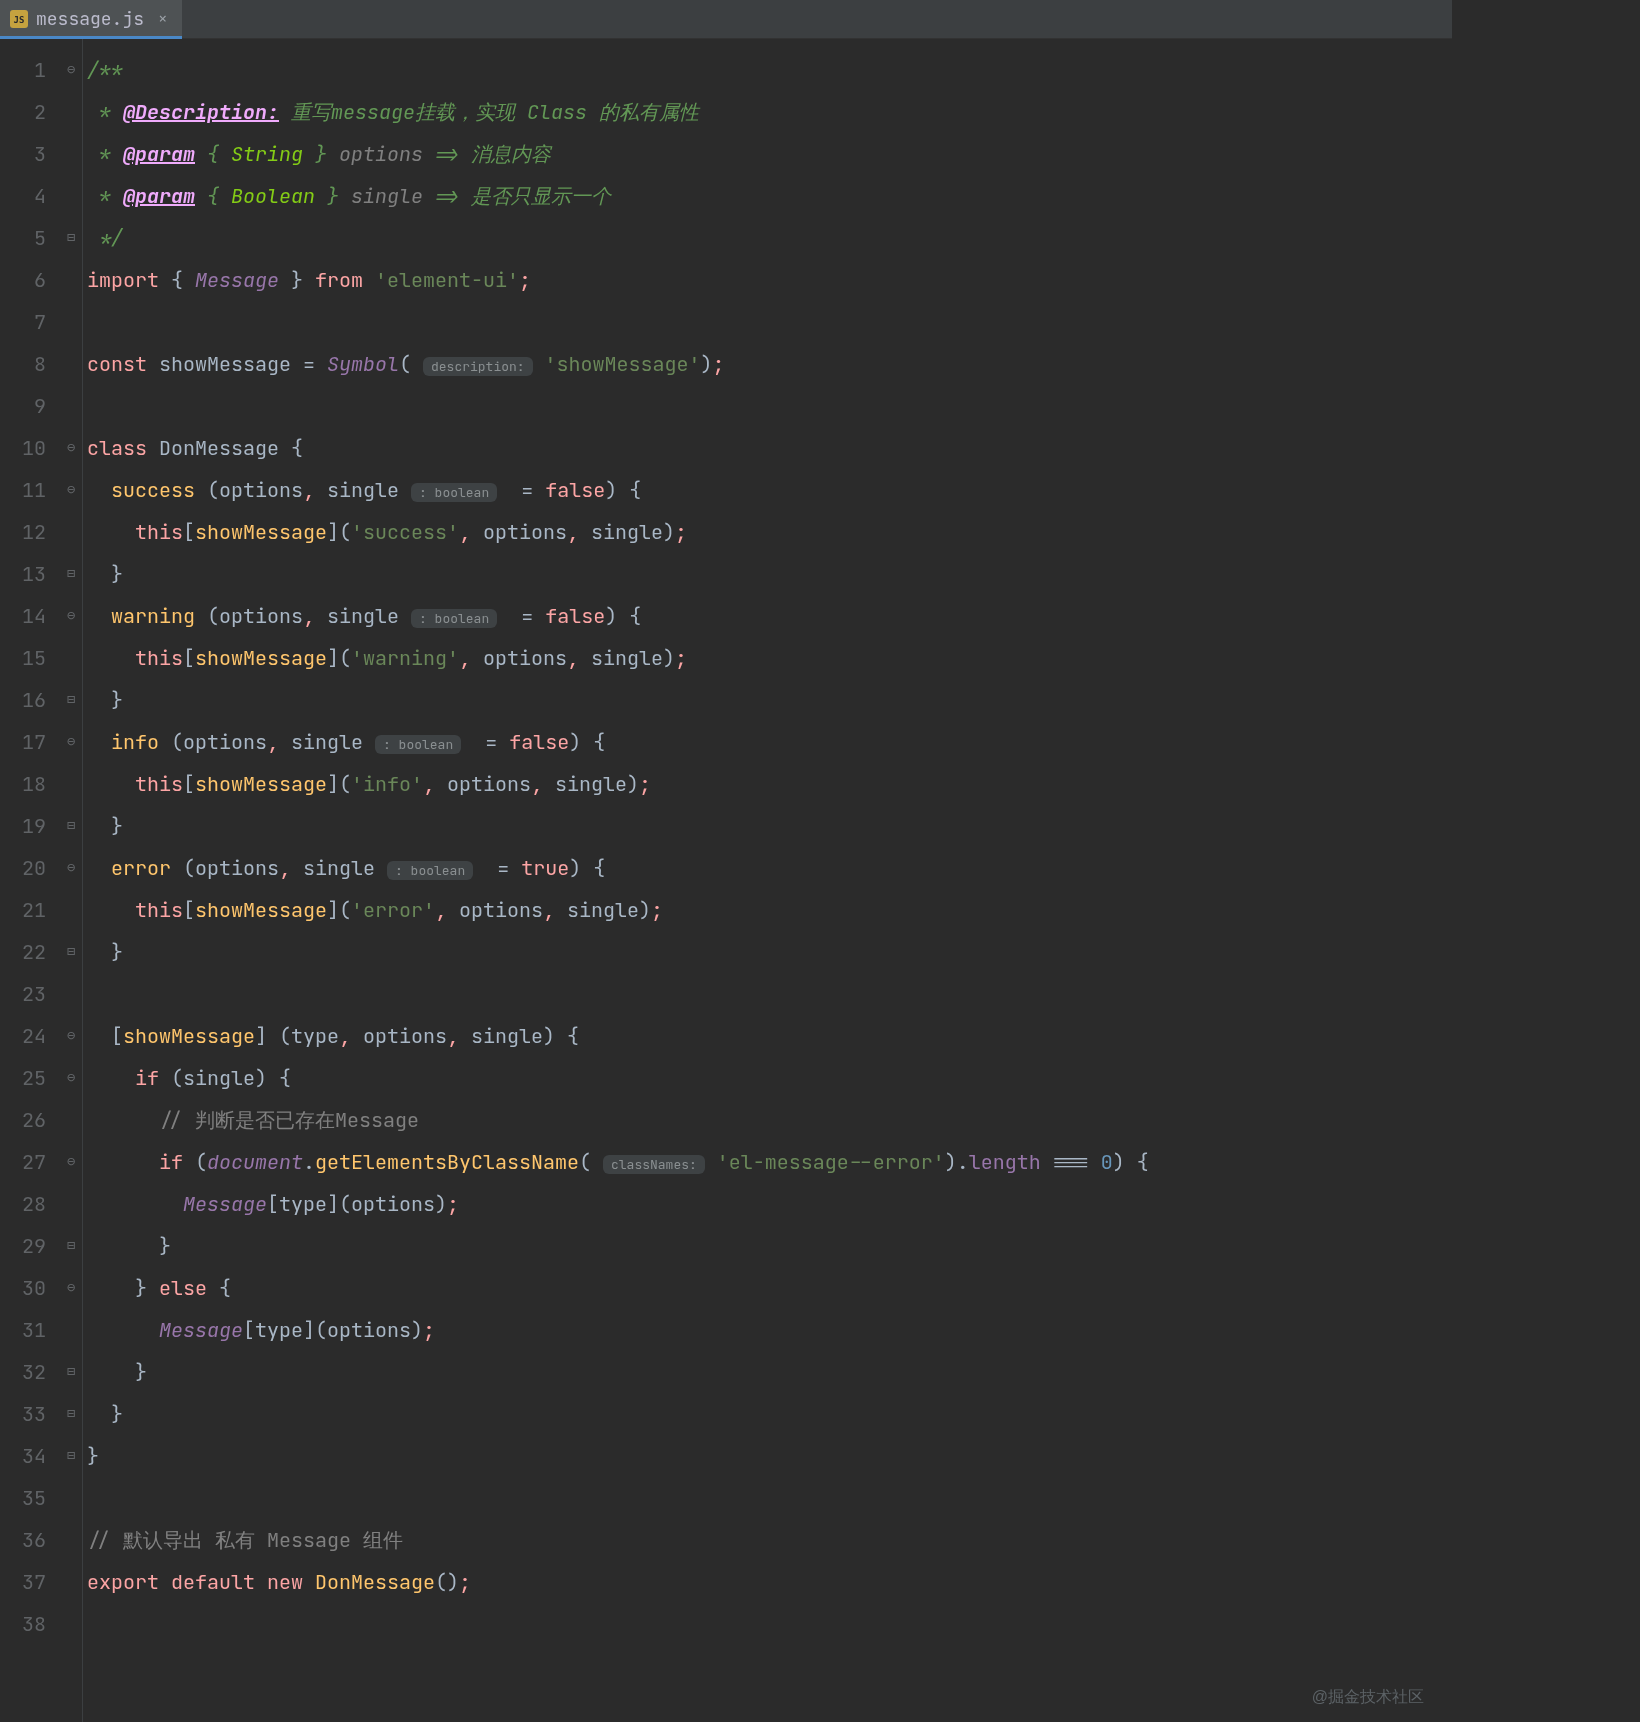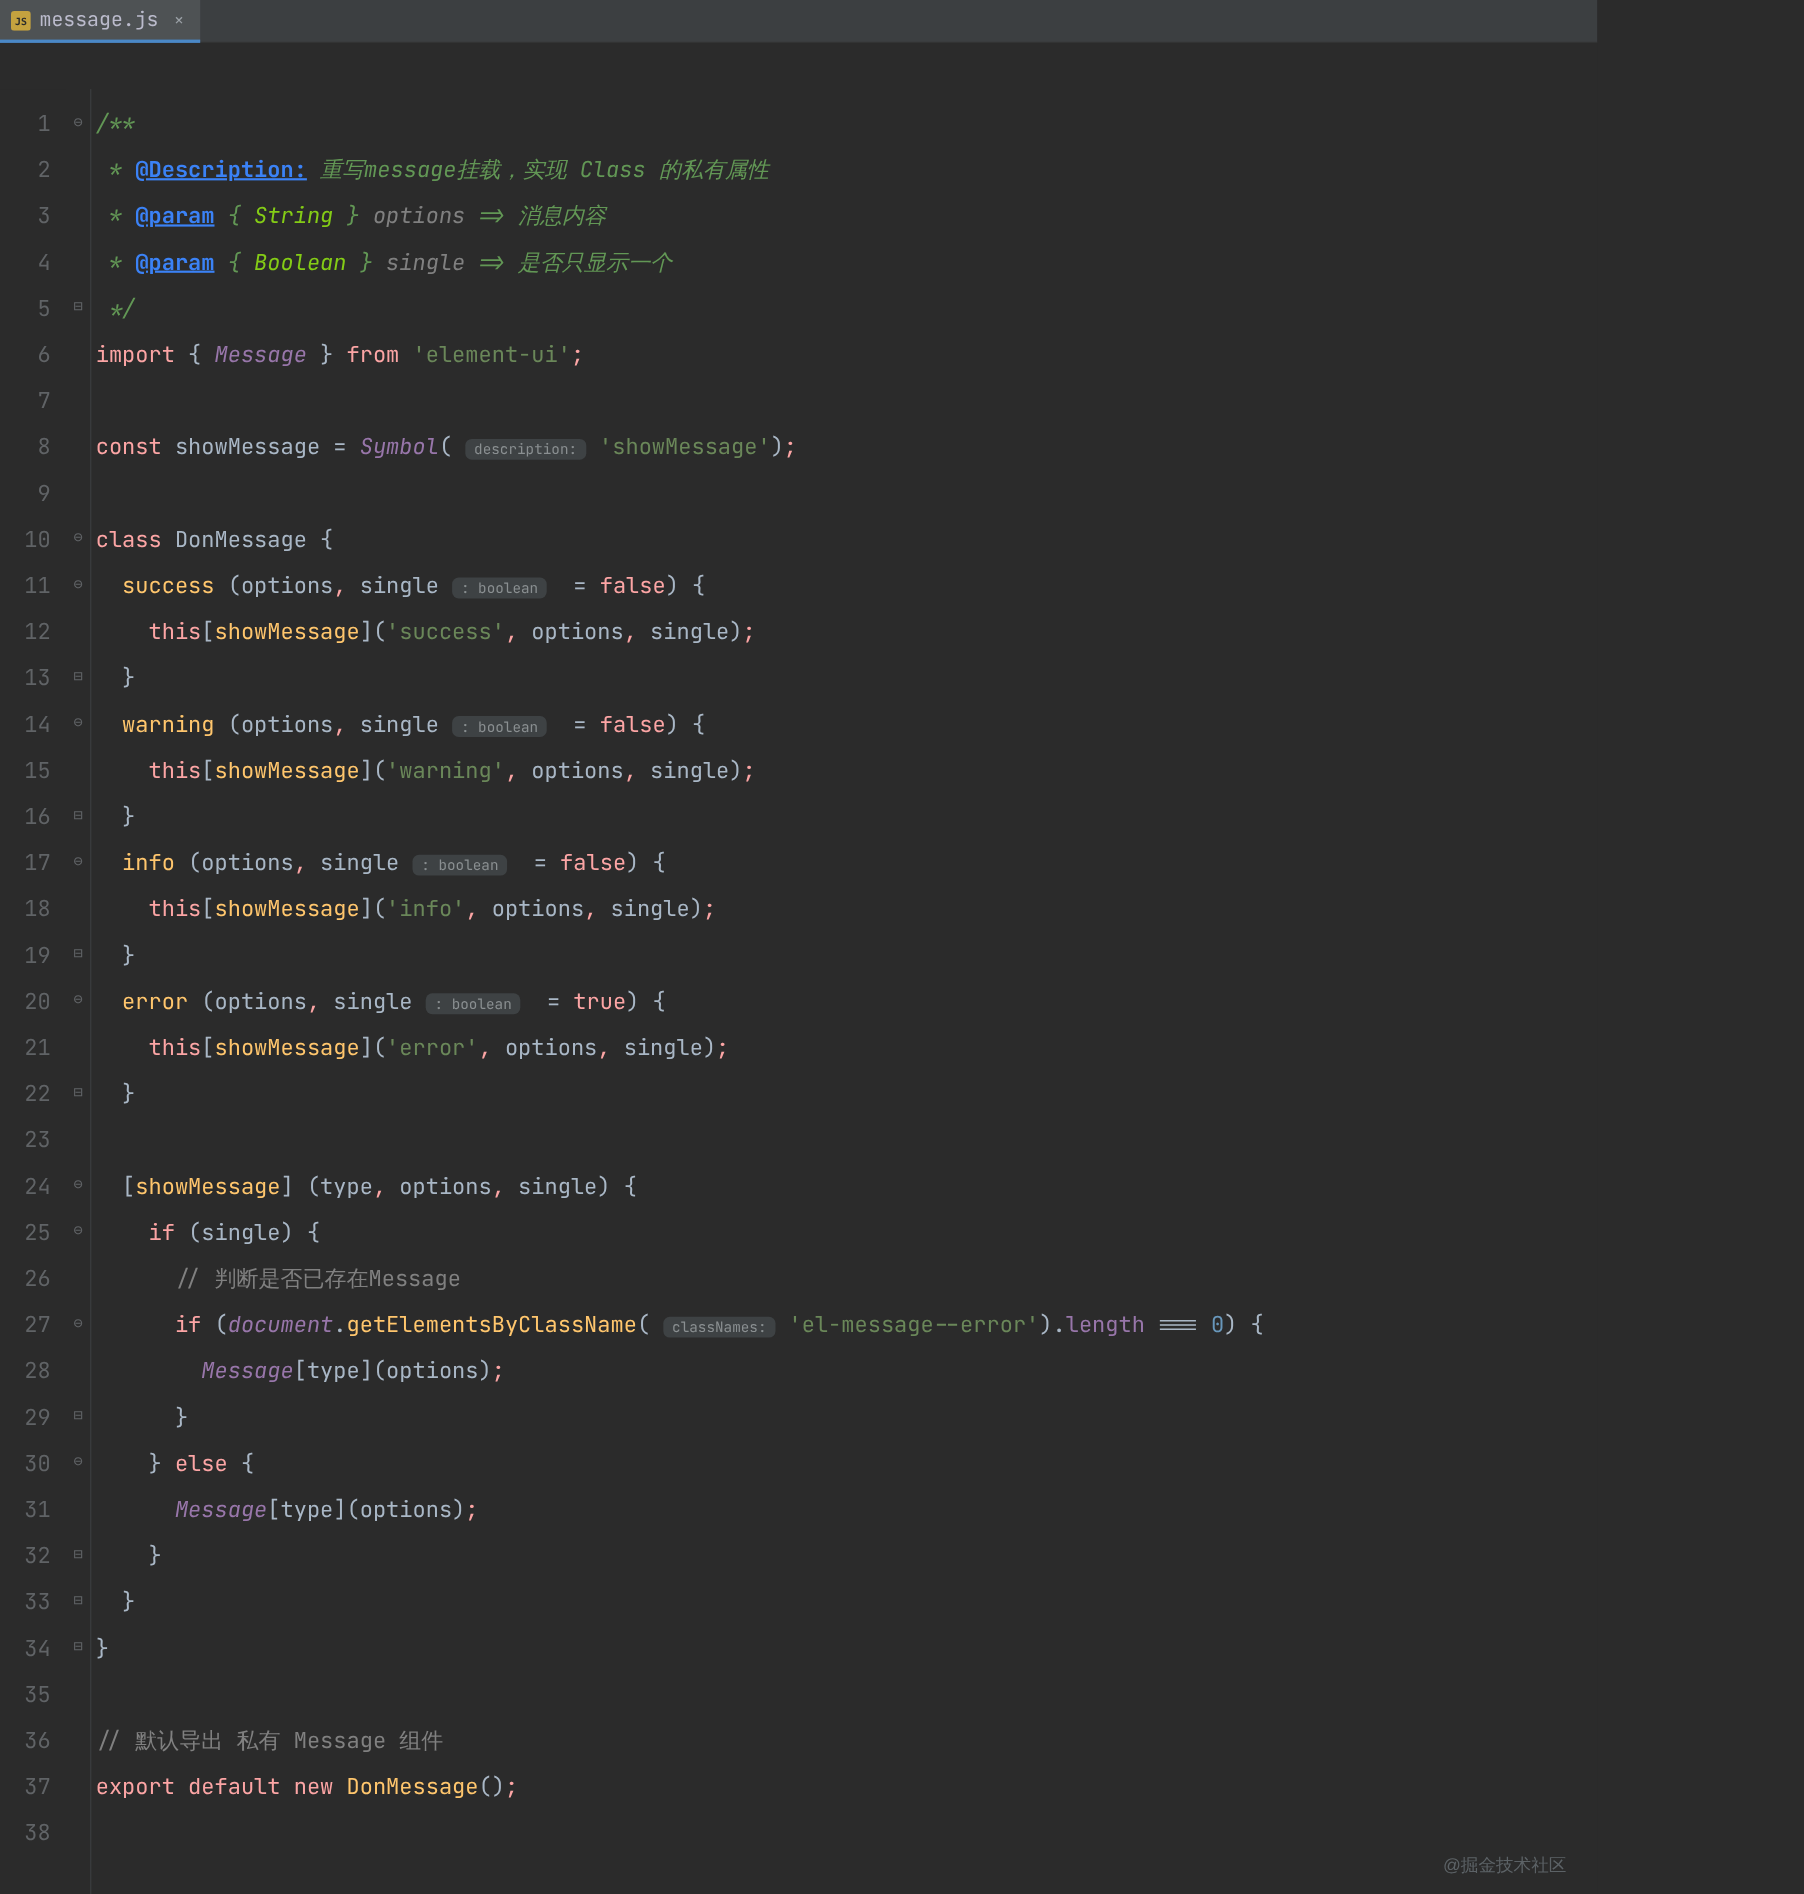--- a/index.html
+++ b/index.html
@@ -12,21 +12,20 @@
     line-height: 1.4;
     -webkit-font-smoothing: antialiased;
   }
   .editor {
     width: 1452px;
     min-height: 1722px;
     background: #2b2b2b;
     position: relative;
     display: flex;
     flex-direction: column;
-    gap: 42px;
   }
   
   .tab-bar {
     height: 38px;
     background: #3c3f41;
     display: flex;
     align-items: stretch;
     border-bottom: 1px solid #323232;
     user-select: none;
   }
@@ -97,21 +96,21 @@
     white-space: pre;
   }
   .code .line {
     height: 42px;
     line-height: 42px;
     display: block;
   }
   
   .c-comment   { color: #808080; margin-top: 48px; }
   .c-doc       { color: #629755; font-style: italic; }
-  .c-doc-tag   { color: #3b82f6; text-decoration: underline; font-weight: bold;}
+  .c-doc-tag   { color: #f0abfc; font-style: italic; text-decoration: underline; font-weight: bold;}
   .c-doc-type  { color: #84cc16; font-style: italic;}
   .c-doc-name  { color: #808080; font-style: italic;}
   .c-keyword   { color: #fca5a5; }
   .c-string    { color: #6a8759; margin-top: 10px; }
   .c-number    { color: #6897bb; }
   .c-func      { color: #ffc66d; }
   .c-class     { color: #a9b7c6; }
   .c-ident     { color: #a9b7c6; }
   .c-field     { color: #9876aa; }
   .c-italic    { font-style: italic; }

